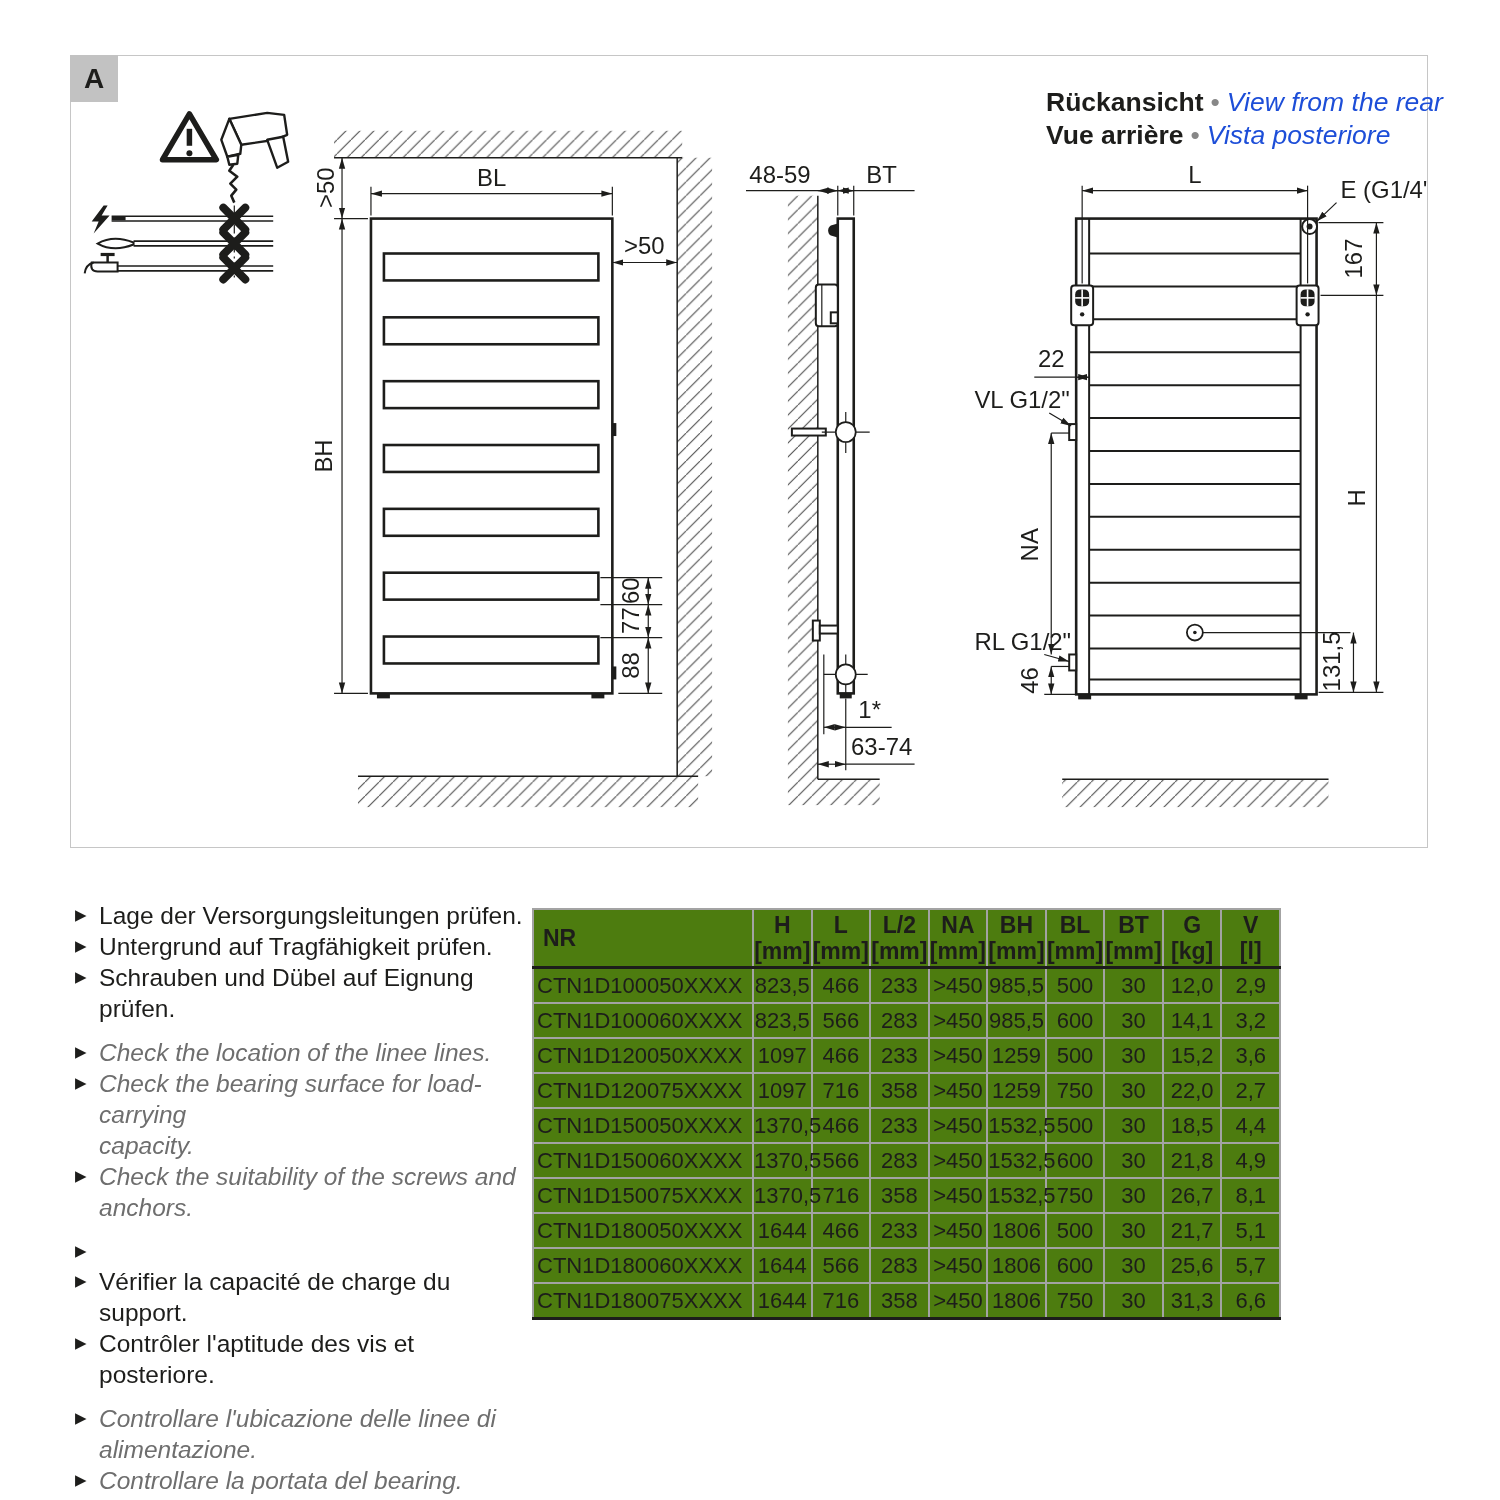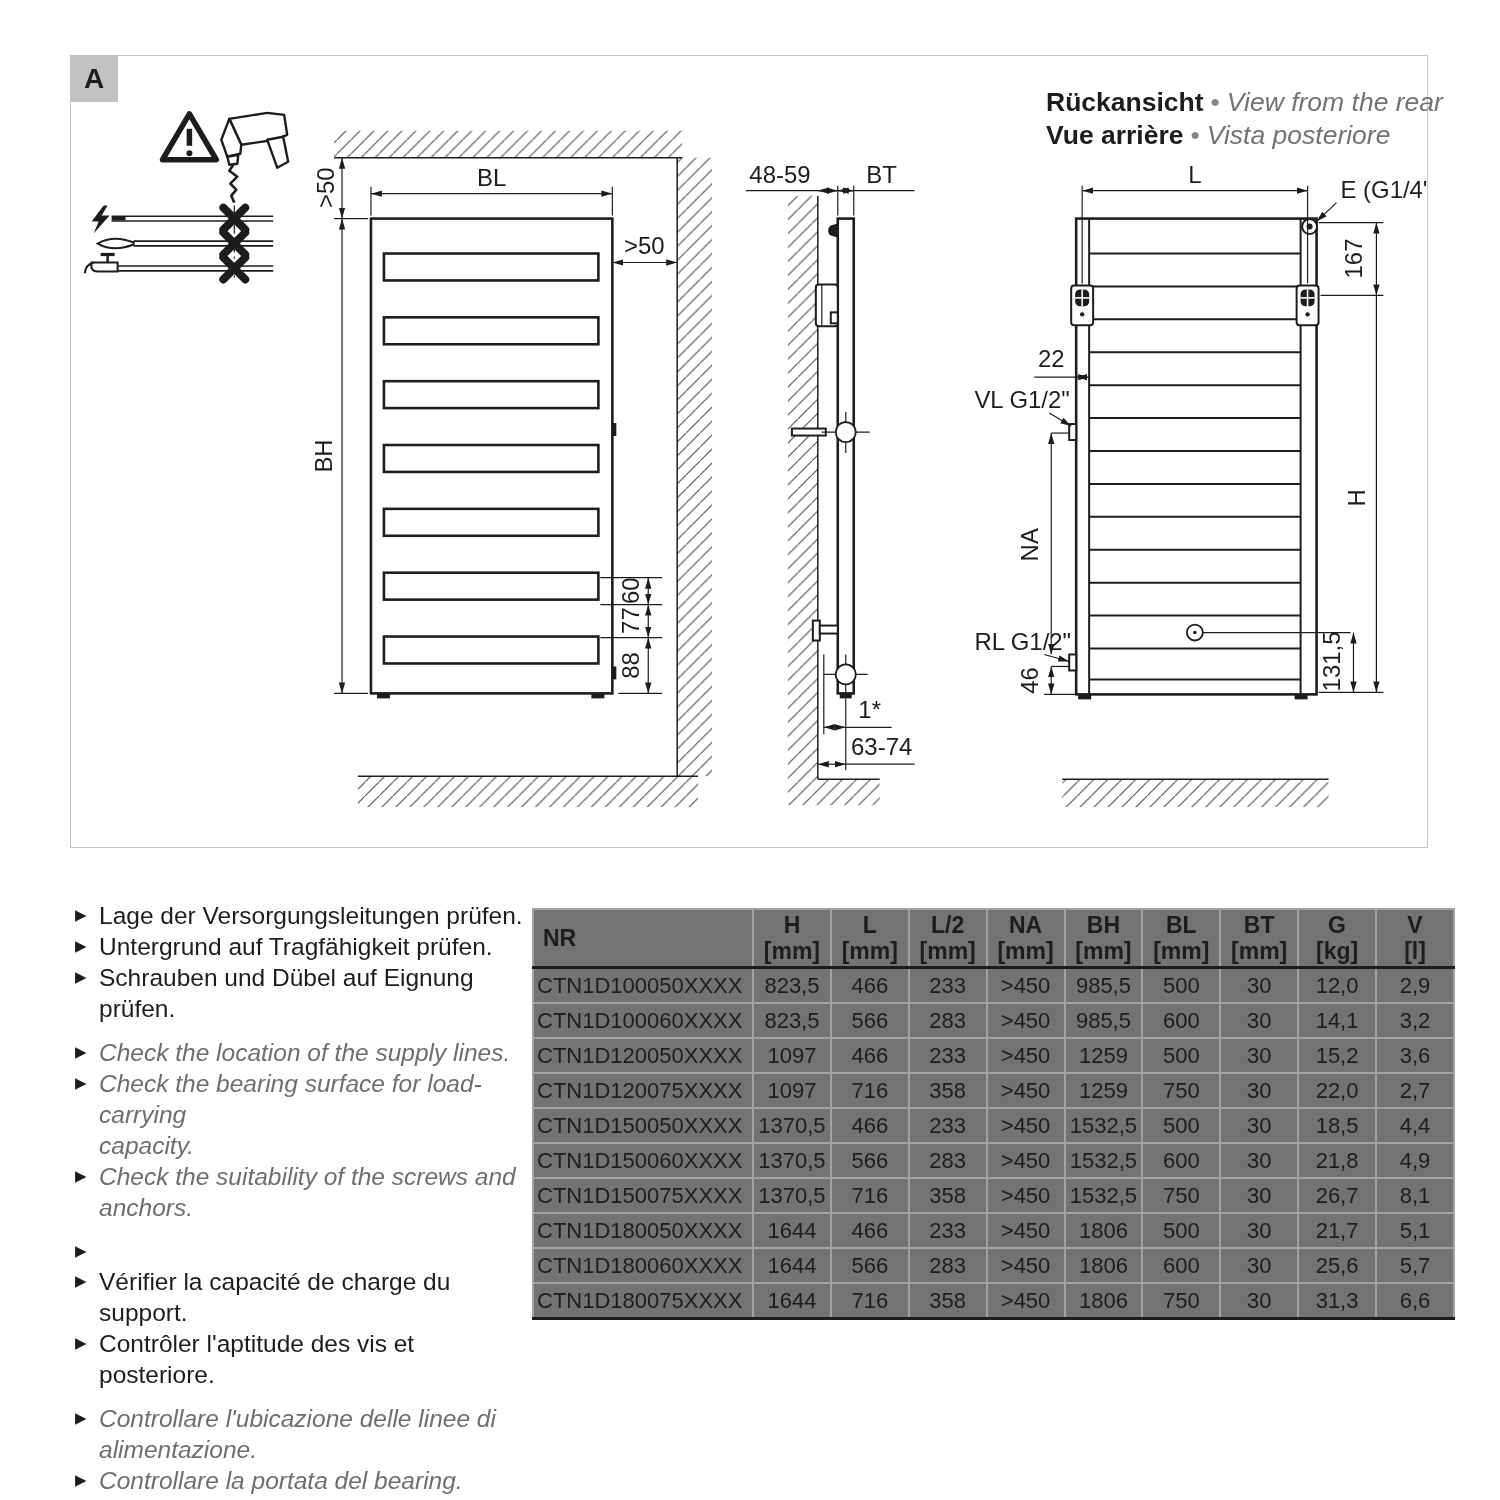--- a/index.html
+++ b/index.html
@@ -8,32 +8,32 @@
   
   .panel{position:absolute;left:70px;top:55px;width:1358px;height:793px;
          border:1px solid #c6c6c6;box-sizing:border-box;background:#fff;}
   .panel-tab{position:absolute;left:-1px;top:-1px;width:48px;height:47px;background:#c2c2c2;
              display:flex;align-items:center;justify-content:center;
              font-size:28px;font-weight:bold;color:#1d1d1b;}
   .panel svg{position:absolute;left:0;top:0;}
   .panel svg text{font-family:"Liberation Sans",sans-serif;font-size:24px;fill:#1d1d1b;}
   .title{position:absolute;left:975px;top:30px;width:400px;font-size:26.5px;line-height:33px;}
   .title .b{font-weight:bold;}
-  .title .i{font-style:italic;color:#737373;}
+  .title .i{font-style:italic;color:#1d4ed8;}
   .title .sep{color:#878787;padding:0 7px;}
   
   .notes{position:absolute;left:75px;top:900px;width:458px;}
   .note-group{list-style:none;margin:0 0 13px 0;padding:0;font-size:24.5px;line-height:31px;}
   .note-group.secondary{font-style:italic;color:#6e6e6e;}
   .note-item{display:flex;}
   .note-item .bullet{flex:0 0 24px;font-style:normal;color:#1d1d1b;font-size:15px;line-height:30px;}
   .note-item .txt{white-space:pre-line;}
   
-  .dim-table{position:absolute;left:532px;top:908px;width:923px;border-collapse:collapse;
-             table-layout:fixed;font-size:22px;background:#737373;
+  .dim-table{position:absolute;left:532px;top:908px;width:749px;border-collapse:collapse;
+             table-layout:fixed;font-size:22px;background:#4d7c0f;
              border:2px solid #a3a3a3;border-bottom:3px solid #1d1d1b;}
   .dim-table th,.dim-table td{border:2px solid #a3a3a3;}
   .dim-table thead th{height:56px;vertical-align:middle;text-align:center;
                       font-weight:bold;font-size:23px;line-height:26px;
                       border-bottom:3px solid #1d1d1b;padding:0;}
   .dim-table thead th.c-nr{text-align:left;padding-left:9px;}
   .dim-table td{height:33px;text-align:center;padding:0;}
   .dim-table td.c-nr{text-align:left;padding-left:3px;}
 </style>
 </head>
@@ -291,21 +291,21 @@
         <span class="txt">Untergrund auf Tragfähigkeit prüfen.</span>
       </li>
       <li class="note-item">
         <span class="bullet">▶</span>
         <span class="txt">Schrauben und Dübel auf Eignung prüfen.</span>
       </li>
     </ul>
     <ul class="note-group secondary">
       <li class="note-item">
         <span class="bullet">▶</span>
-        <span class="txt">Check the location of the supply lines.</span>
+        <span class="txt">Check the location of the linee lines.</span>
       </li>
       <li class="note-item">
         <span class="bullet">▶</span>
         <span class="txt">Check the bearing surface for load-carrying
 capacity.</span>
       </li>
       <li class="note-item">
         <span class="bullet">▶</span>
         <span class="txt">Check the suitability of the screws and
 anchors.</span>

